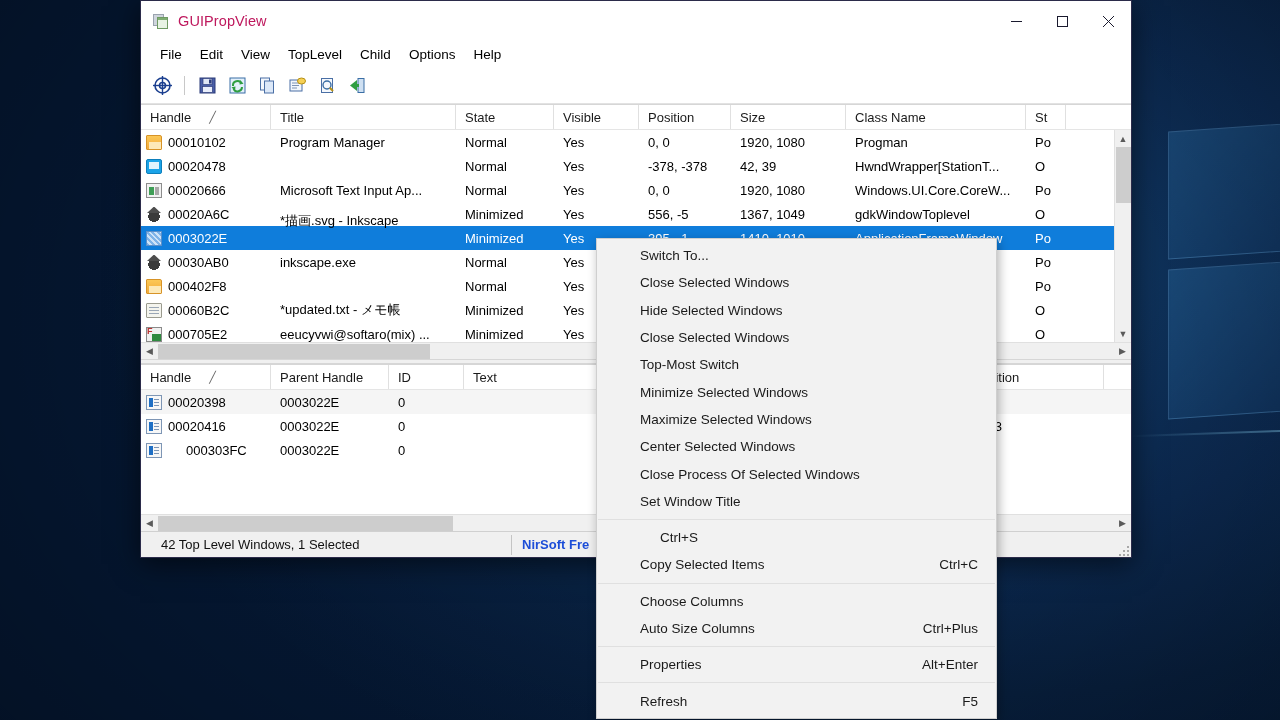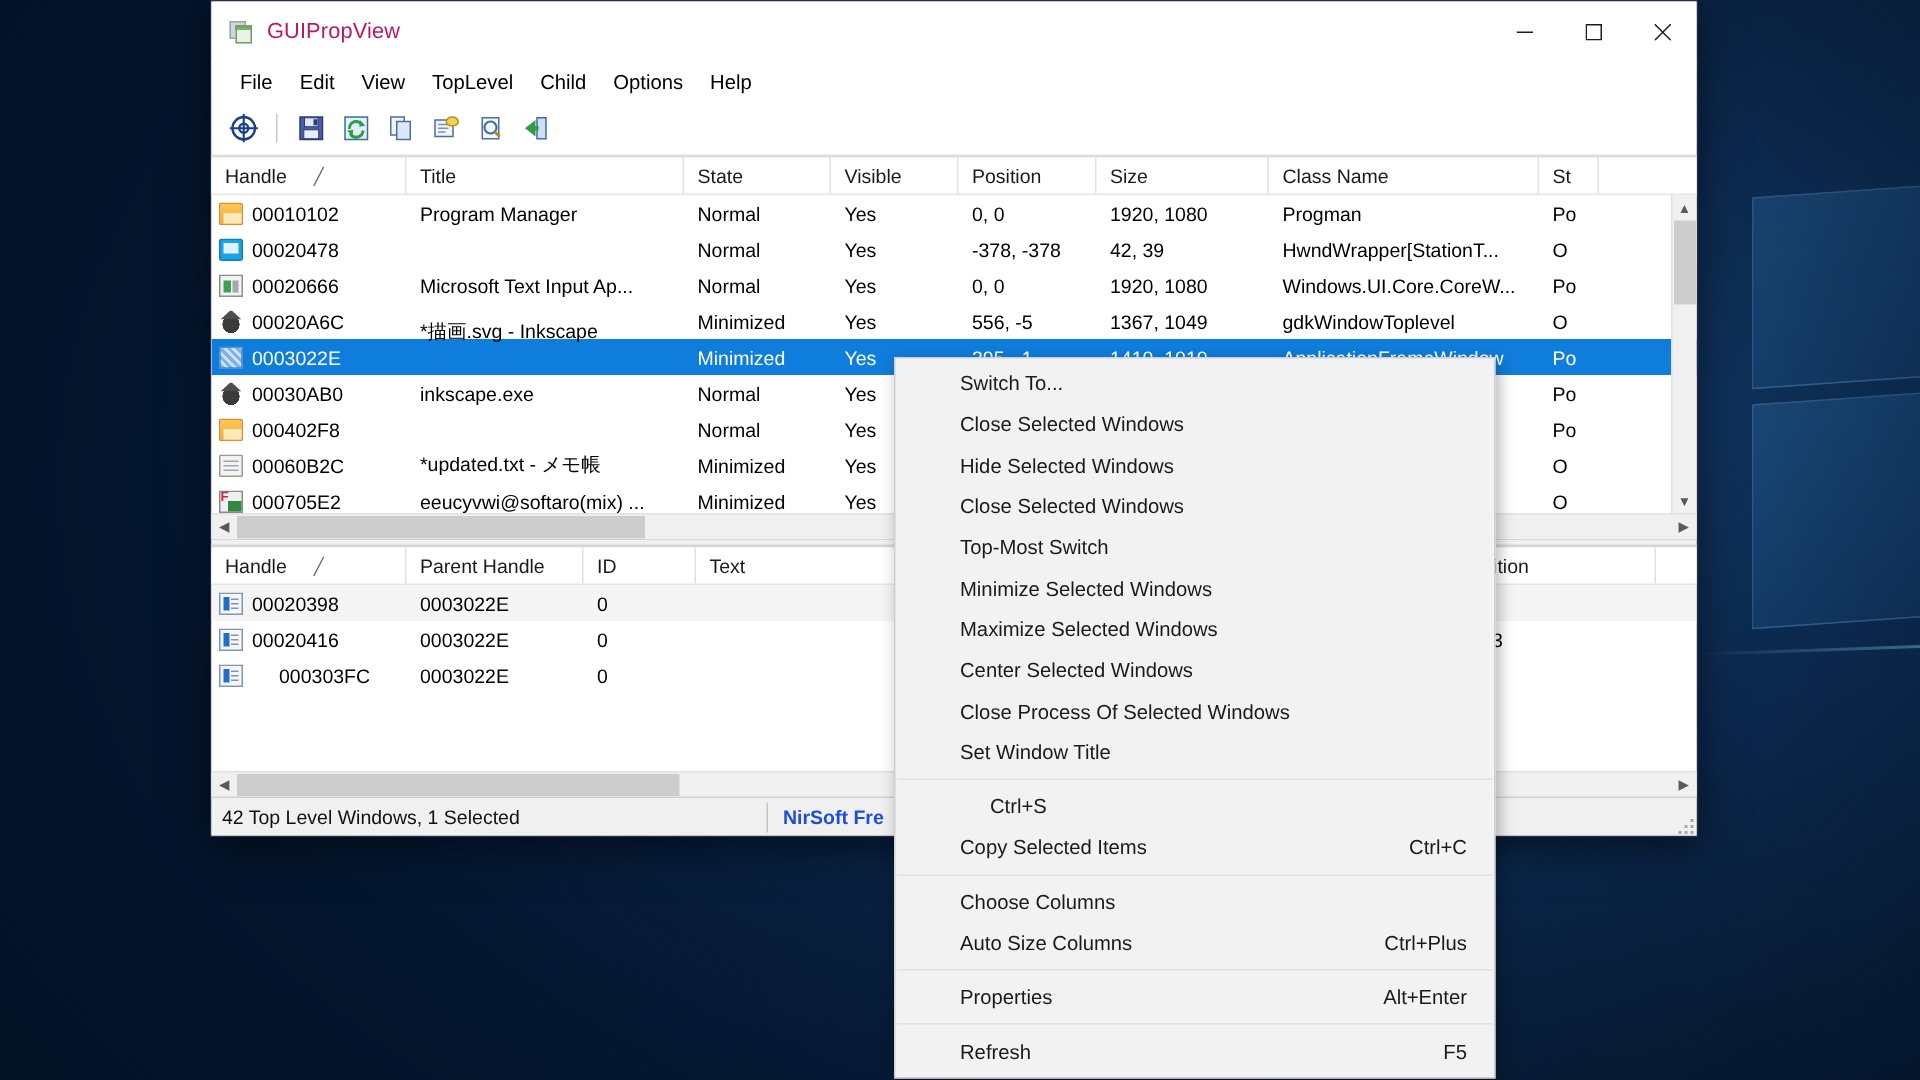--- a/index.html
+++ b/index.html
@@ -207,21 +207,21 @@
 
   
   #statusbar {
     height: 26px; flex: none;
     display: flex; align-items: center;
     background: #f0f0f0;
     border-top: 1px solid #d0d0d0;
     font-size: 13px; color: #111;
     position: relative;
   }
-  #status-text { padding-left: 7px; flex: none; width: 370px; }
+  #status-text { padding-left: 20px; flex: none; width: 370px; }
   #status-sep { width: 1px; height: 20px; background: #c4c4c4; }
   #nirsoft-link {
     padding-left: 10px; color: #1d4ed8; font-weight: bold; font-size: 13px;
     white-space: nowrap; overflow: hidden; width: 100px;
   }
   #grip {
     position: absolute; right: 2px; bottom: 1px; width: 14px; height: 14px;
   }
   #grip i { position:absolute; width:2px; height:2px; background:#a8a8a8; }
 

